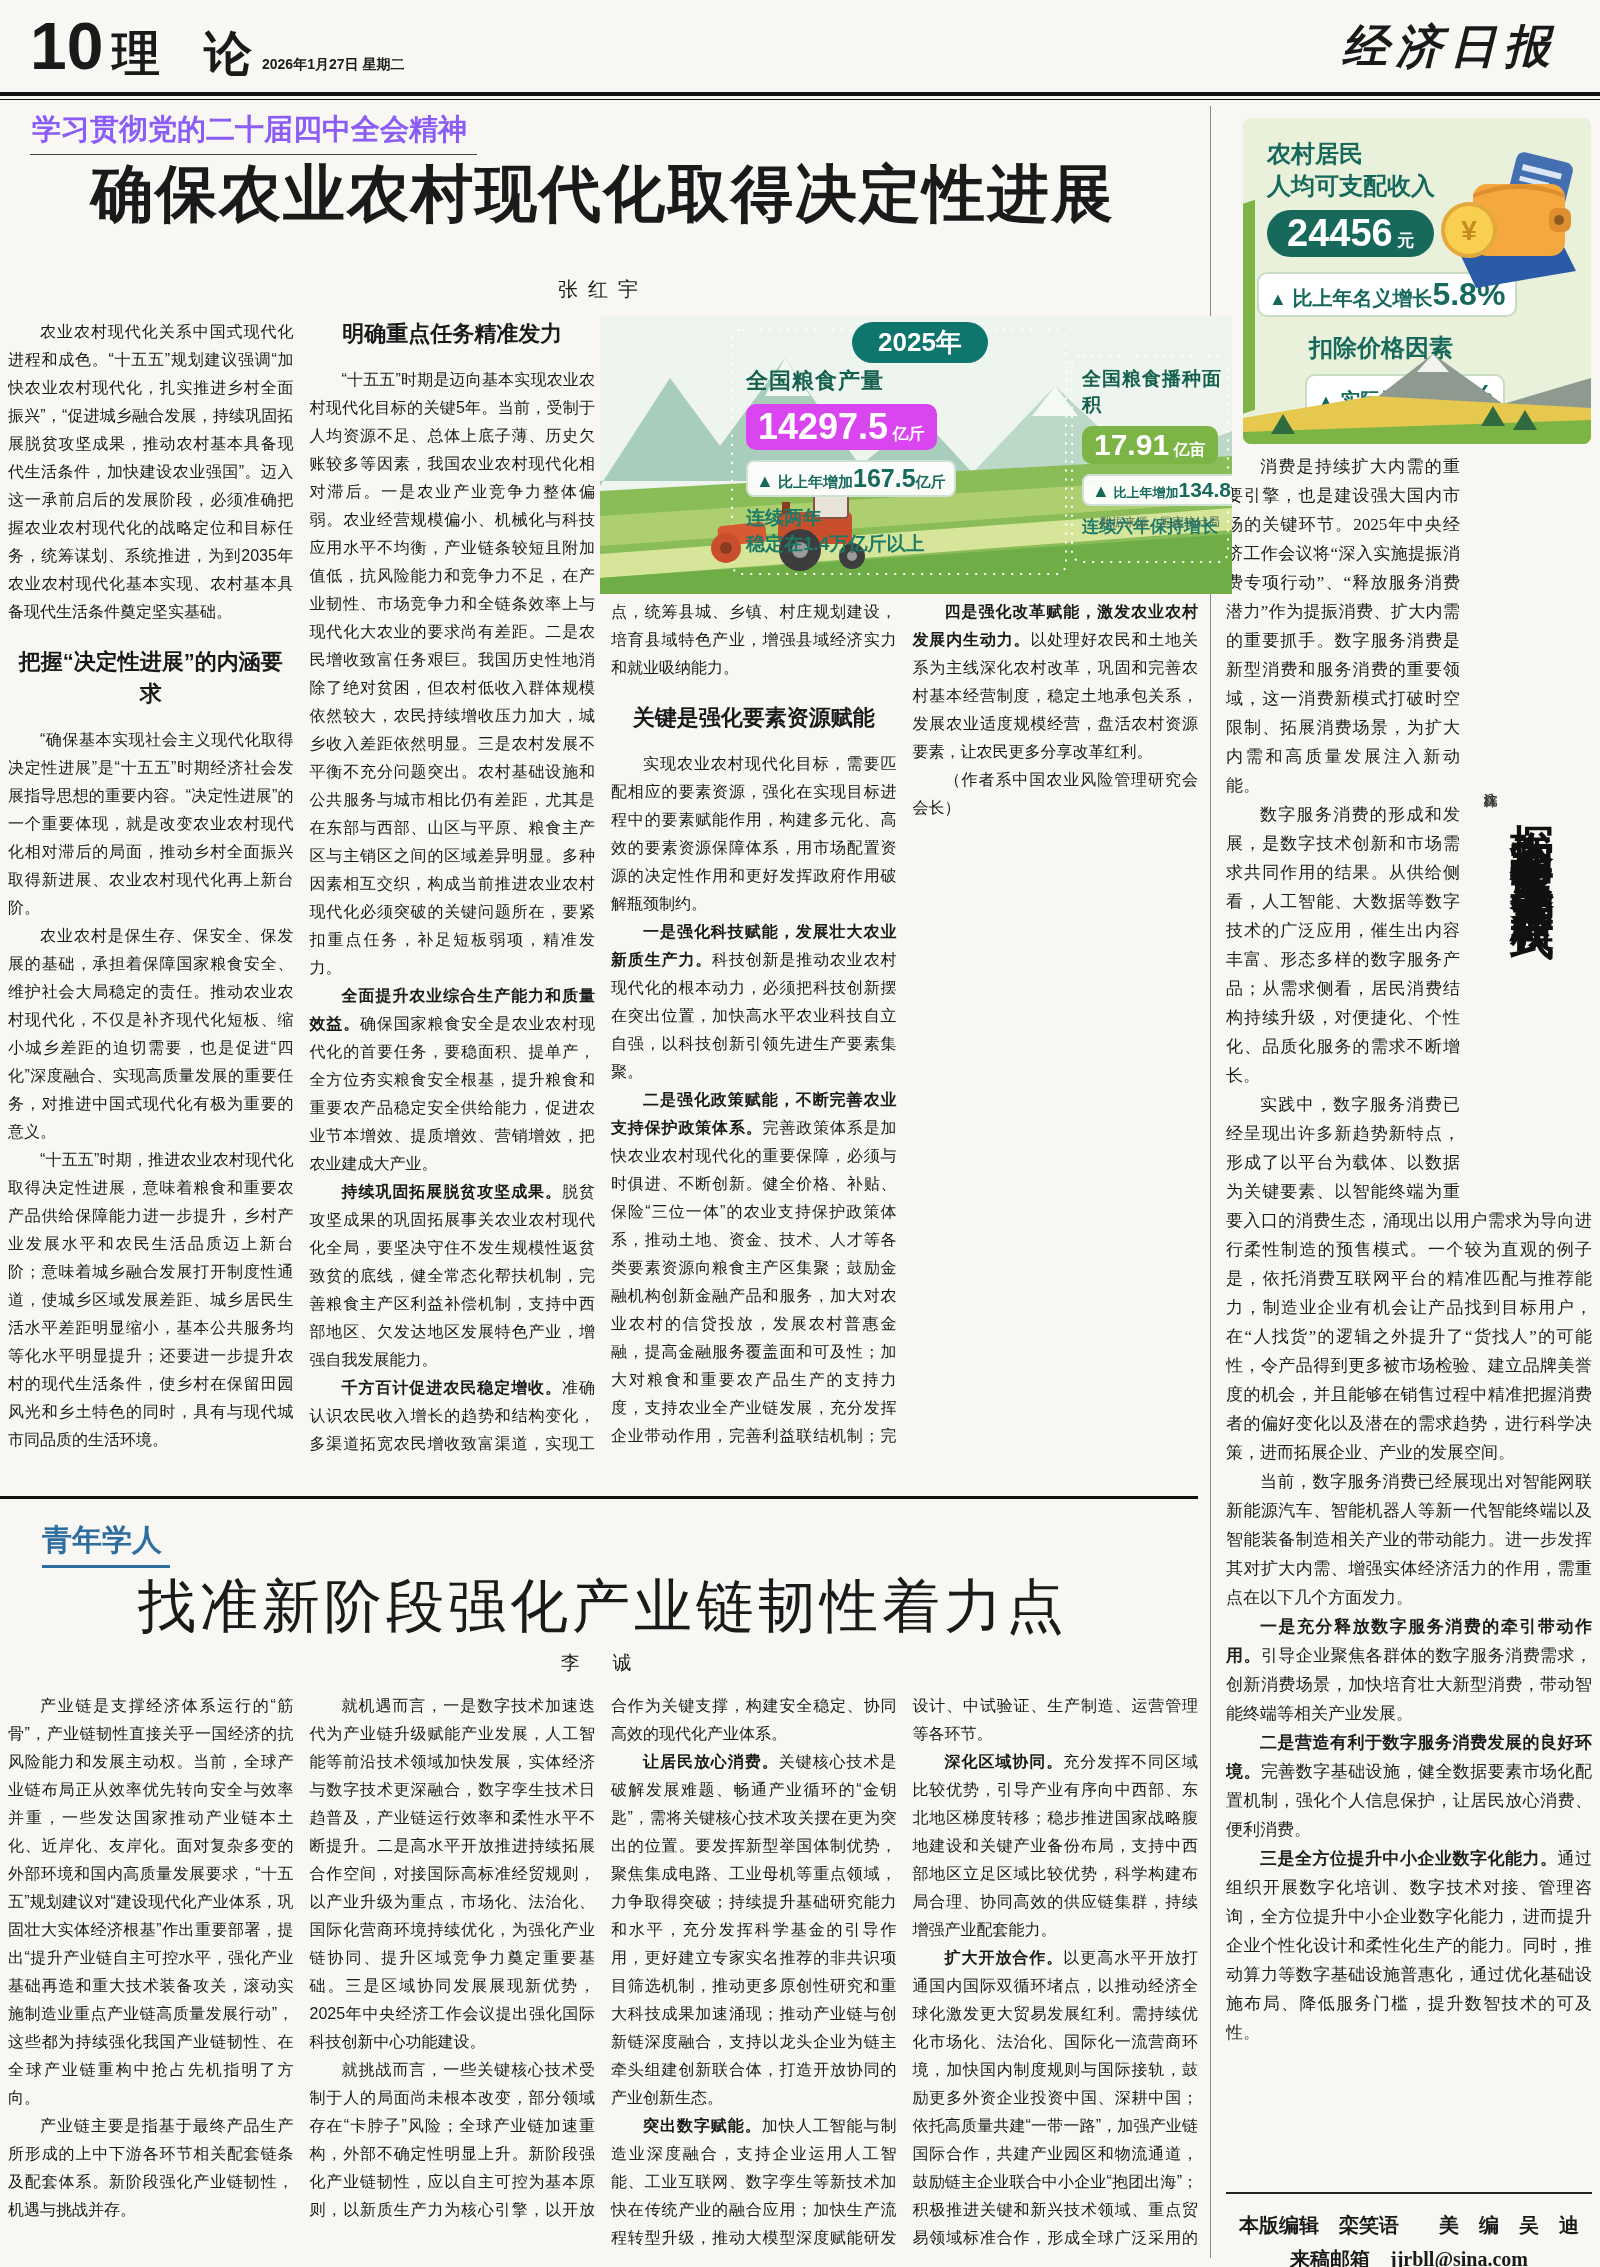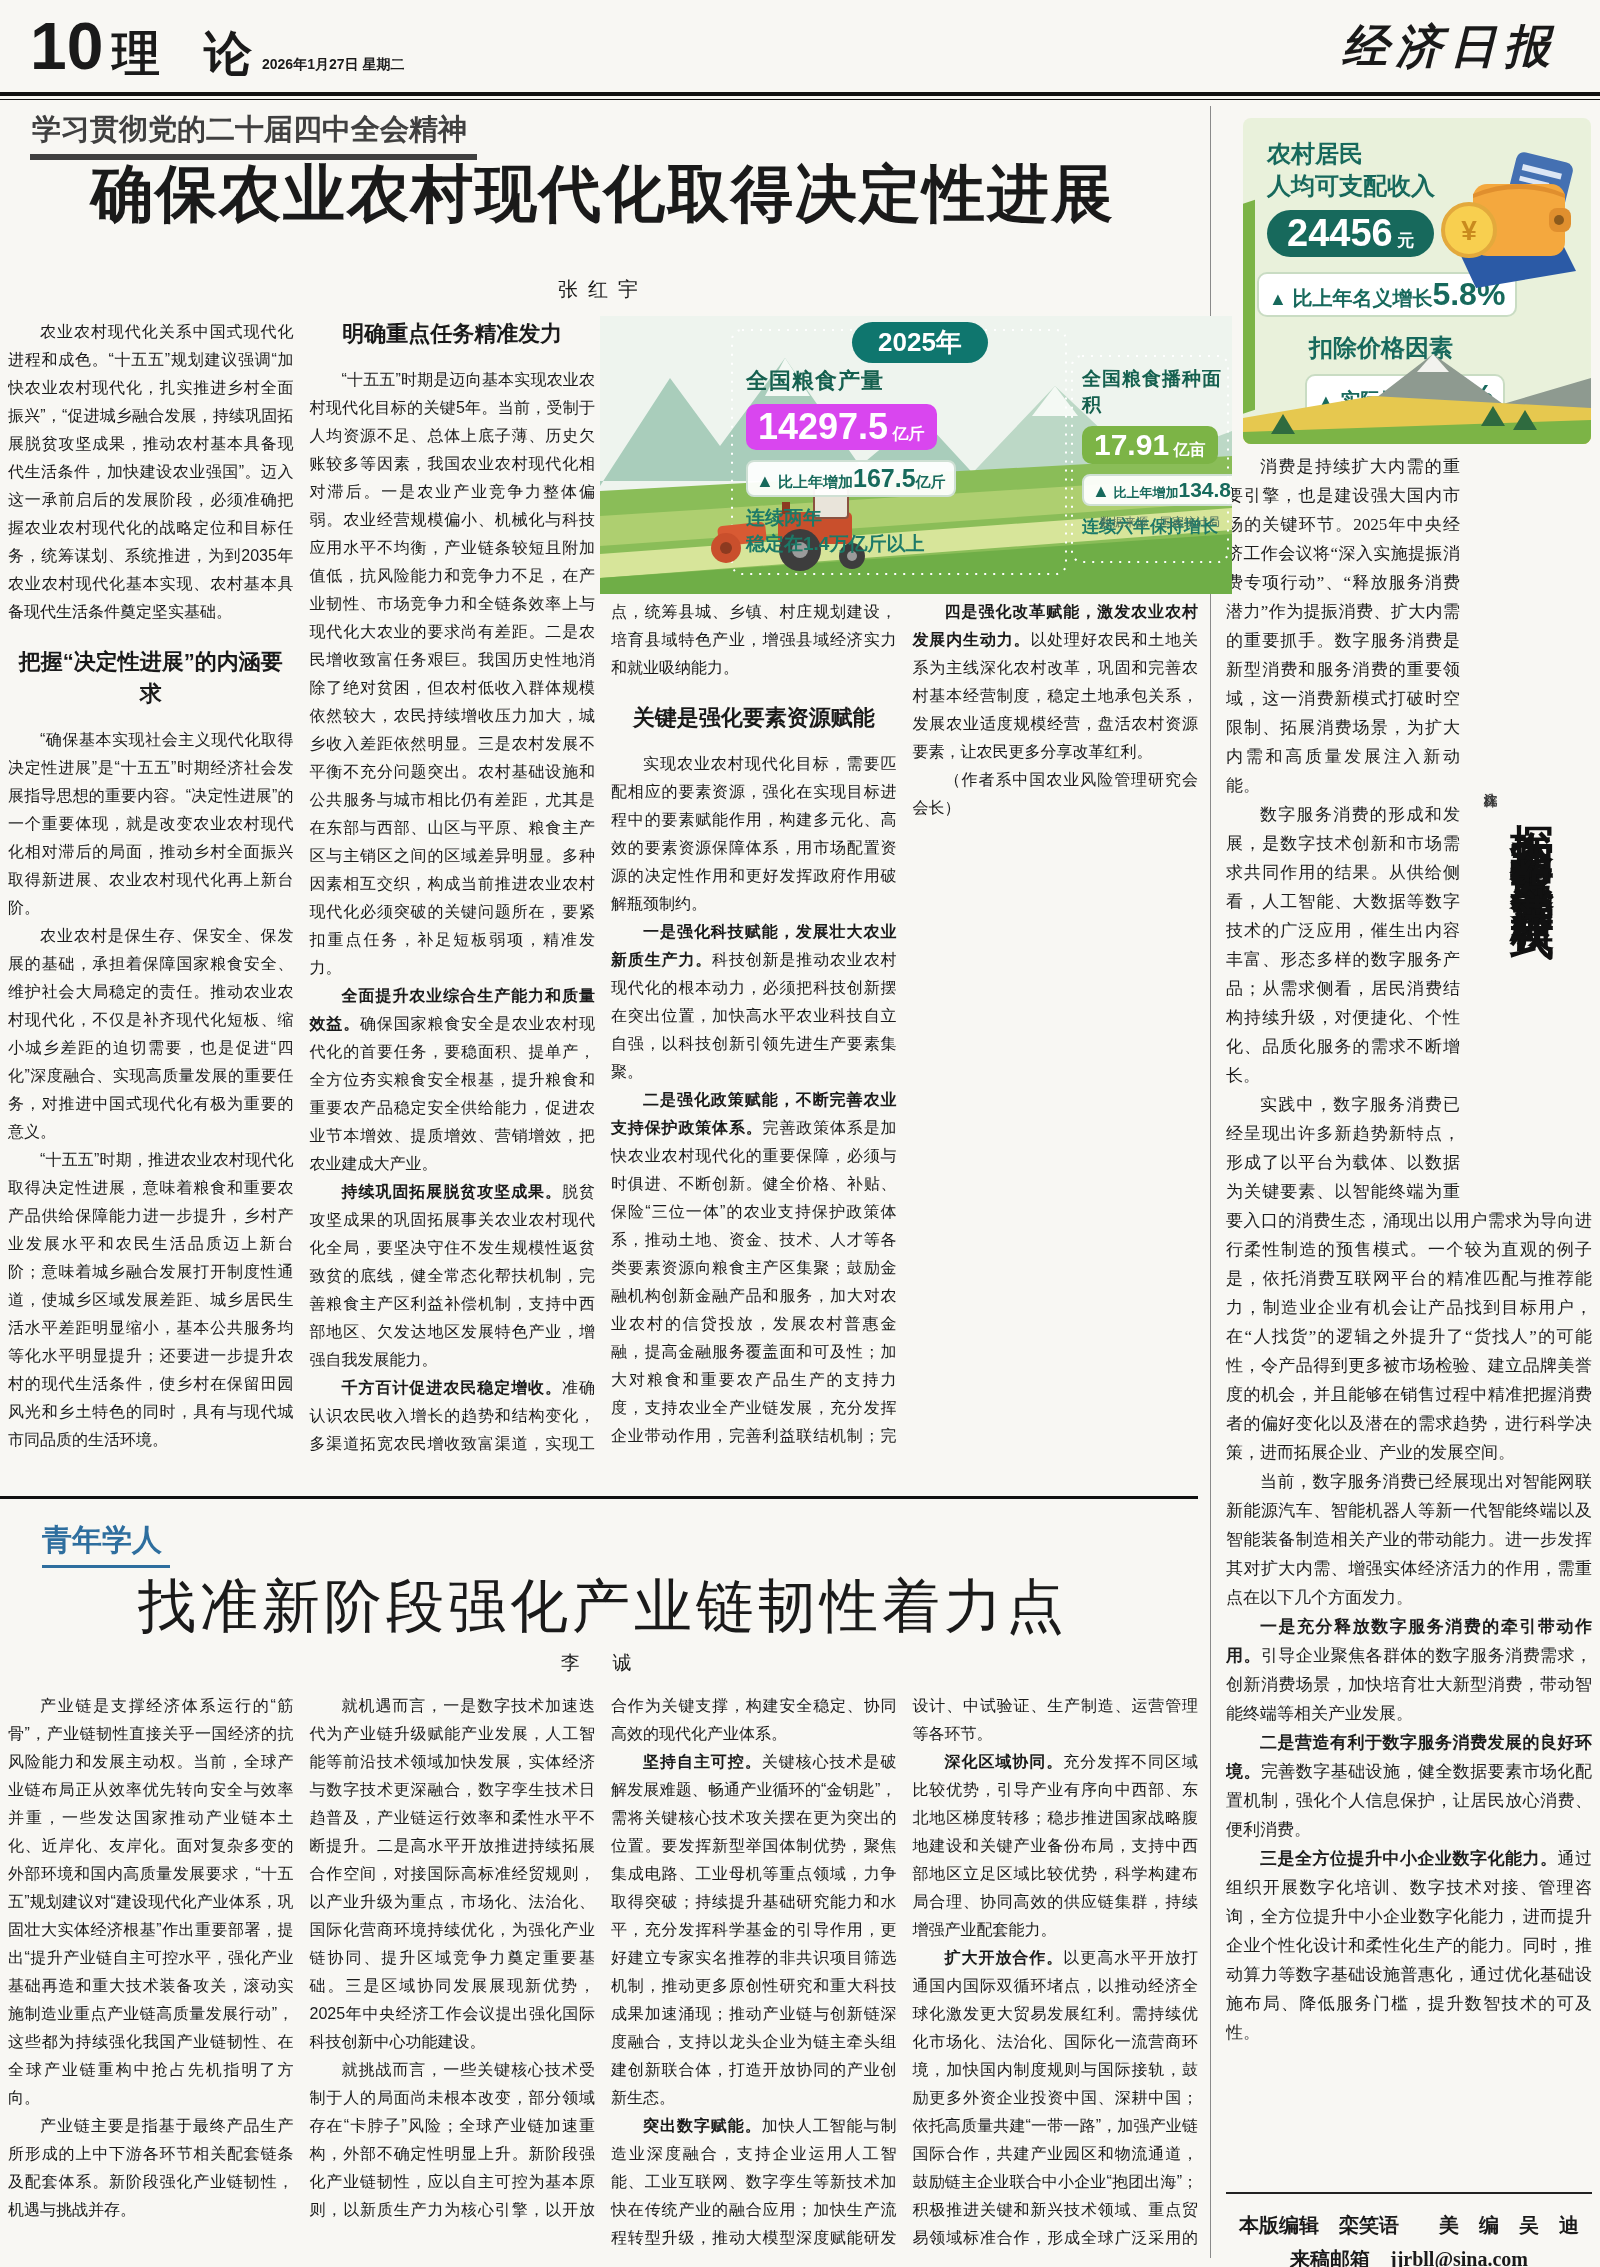--- a/index.html
+++ b/index.html
@@ -9,22 +9,22 @@
   
   .pageno   { position:absolute; left:30px;  top:8px;  font-size:66px; font-weight:bold; font-family:"Liberation Sans",sans-serif; }
   .section  { position:absolute; left:112px; top:22px; font-size:48px; font-weight:bold; font-family:"Liberation Serif",serif; letter-spacing:16px; }
   .date     { position:absolute; left:262px; top:56px; font-size:14px; font-weight:bold; }
   .masthead { position:absolute; right:42px; top:16px; font-size:46px; font-weight:bold; font-style:italic;
               font-family:Liberation Sans, sans-serif; letter-spacing:8px; }
   .rule-thick { position:absolute; left:0; top:92px; width:1600px; height:4px; background:#111; }
   .rule-thin  { position:absolute; left:0; top:99px; width:1600px; height:1px; background:#111; }
 
   
-  .kicker { position:absolute; left:30px; top:110px; font-size:29px; font-weight:bold; color:#404040;
-            font-family:"Liberation Serif",serif; border-bottom:6px solid #404040; padding:0 10px 4px 2px; }
+  .kicker { position:absolute; left:30px; top:110px; font-size:29px; font-weight:bold; color:#8b5cf6;
+            font-family:"Liberation Serif",serif; border-bottom:1px solid #404040; padding:0 10px 4px 2px; }
   .headline-main { position:absolute; left:8px; top:152px; width:1190px; text-align:center;
             font-size:62px; font-weight:bold; letter-spacing:2px; font-family:"Liberation Sans",sans-serif; }
   .byline-main { position:absolute; left:8px; top:276px; width:1190px; text-align:center;
             font-size:20px; letter-spacing:10px; font-family:"Liberation Serif",serif; }
 
   .main-body, .bottom-body {
       position:absolute; left:8px; width:1190px; column-gap:16px; column-fill:auto;
       font-size:16px; line-height:28px; text-align:justify; overflow:hidden; }
   .main-body   { top:318px; height:1168px; column-count:4; }
   .bottom-body { top:1692px; height:566px; column-count:4; }
@@ -247,21 +247,21 @@
 </div>
 
 <div class="youth">青年学人</div>
 <h2 class="headline-bottom">找准新阶段强化产业链韧性着力点</h2>
 <div class="byline-bottom">李 诚</div>
 <div class="bottom-body">
     <p class="para">产业链是支撑经济体系运行的“筋骨”，产业链韧性直接关乎一国经济的抗风险能力和发展主动权。当前，全球产业链布局正从效率优先转向安全与效率并重，一些发达国家推动产业链本土化、近岸化、友岸化。面对复杂多变的外部环境和国内高质量发展要求，“十五五”规划建议对“建设现代化产业体系，巩固壮大实体经济根基”作出重要部署，提出“提升产业链自主可控水平，强化产业基础再造和重大技术装备攻关，滚动实施制造业重点产业链高质量发展行动”，这些都为持续强化我国产业链韧性、在全球产业链重构中抢占先机指明了方向。</p>
     <p class="para">产业链主要是指基于最终产品生产所形成的上中下游各环节相关配套链条及配套体系。新阶段强化产业链韧性，机遇与挑战并存。</p>
     <p class="para">就机遇而言，一是数字技术加速迭代为产业链升级赋能产业发展，人工智能等前沿技术领域加快发展，实体经济与数字技术更深融合，数字孪生技术日趋普及，产业链运行效率和柔性水平不断提升。二是高水平开放推进持续拓展合作空间，对接国际高标准经贸规则，以产业升级为重点，市场化、法治化、国际化营商环境持续优化，为强化产业链协同、提升区域竞争力奠定重要基础。三是区域协同发展展现新优势，2025年中央经济工作会议提出强化国际科技创新中心功能建设。</p>
     <p class="para">就挑战而言，一些关键核心技术受制于人的局面尚未根本改变，部分领域存在“卡脖子”风险；全球产业链加速重构，外部不确定性明显上升。新阶段强化产业链韧性，应以自主可控为基本原则，以新质生产力为核心引擎，以开放合作为关键支撑，构建安全稳定、协同高效的现代化产业体系。</p>
-    <p class="para"><span class="lead">坚持自主可控。</span>关键核心技术是破解发展难题、畅通产业循环的“金钥匙”，需将关键核心技术攻关摆在更为突出的位置。要发挥新型举国体制优势，聚焦集成电路、工业母机等重点领域，力争取得突破；持续提升基础研究能力和水平，充分发挥科学基金的引导作用，更好建立专家实名推荐的非共识项目筛选机制，推动更多原创性研究和重大科技成果加速涌现；推动产业链与创新链深度融合，支持以龙头企业为链主牵头组建创新联合体，打造开放协同的产业创新生态。</p>
+    <p class="para"><span class="lead">让居民放心消费。</span>关键核心技术是破解发展难题、畅通产业循环的“金钥匙”，需将关键核心技术攻关摆在更为突出的位置。要发挥新型举国体制优势，聚焦集成电路、工业母机等重点领域，力争取得突破；持续提升基础研究能力和水平，充分发挥科学基金的引导作用，更好建立专家实名推荐的非共识项目筛选机制，推动更多原创性研究和重大科技成果加速涌现；推动产业链与创新链深度融合，支持以龙头企业为链主牵头组建创新联合体，打造开放协同的产业创新生态。</p>
     <p class="para"><span class="lead">突出数字赋能。</span>加快人工智能与制造业深度融合，支持企业运用人工智能、工业互联网、数字孪生等新技术加快在传统产业的融合应用；加快生产流程转型升级，推动大模型深度赋能研发设计、中试验证、生产制造、运营管理等各环节。</p>
     <p class="para"><span class="lead">深化区域协同。</span>充分发挥不同区域比较优势，引导产业有序向中西部、东北地区梯度转移；稳步推进国家战略腹地建设和关键产业备份布局，支持中西部地区立足区域比较优势，科学构建布局合理、协同高效的供应链集群，持续增强产业配套能力。</p>
     <p class="para"><span class="lead">扩大开放合作。</span>以更高水平开放打通国内国际双循环堵点，以推动经济全球化激发更大贸易发展红利。需持续优化市场化、法治化、国际化一流营商环境，加快国内制度规则与国际接轨，鼓励更多外资企业投资中国、深耕中国；依托高质量共建“一带一路”，加强产业链国际合作，共建产业园区和物流通道，鼓励链主企业联合中小企业“抱团出海”；积极推进关键和新兴技术领域、重点贸易领域标准合作，形成全球广泛采用的中国标准；加强与主要经济体的政策协调，推动构建安全稳定、畅通高效、合作共赢的全球产业链体系。</p>
   </div>
 
 <div class="footerbox">
   <div>本版编辑　栾笑语　　美　编　吴　迪</div>
   <div>
     <span>来稿邮箱</span>　<span>jjrbll@sina.com</span>
   </div>

